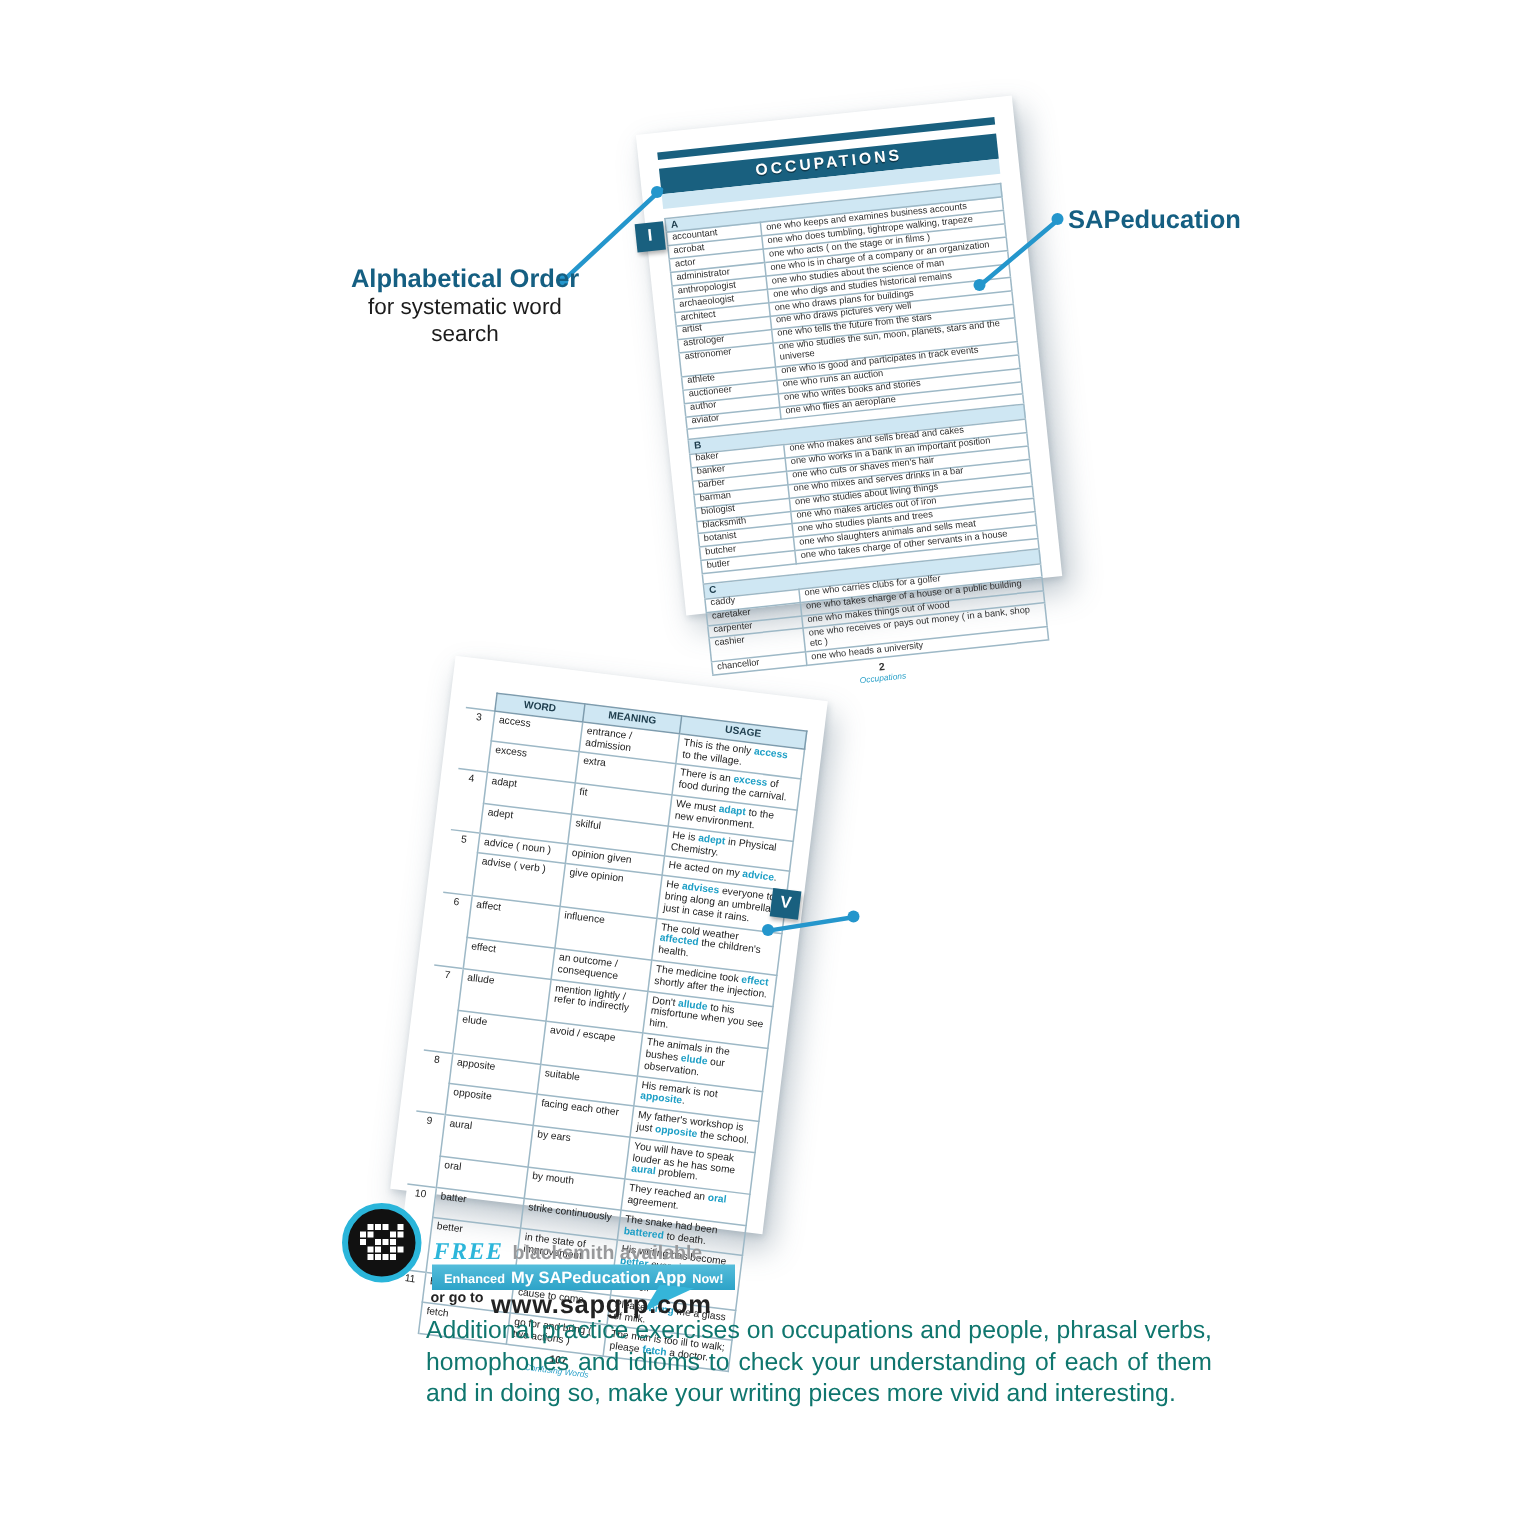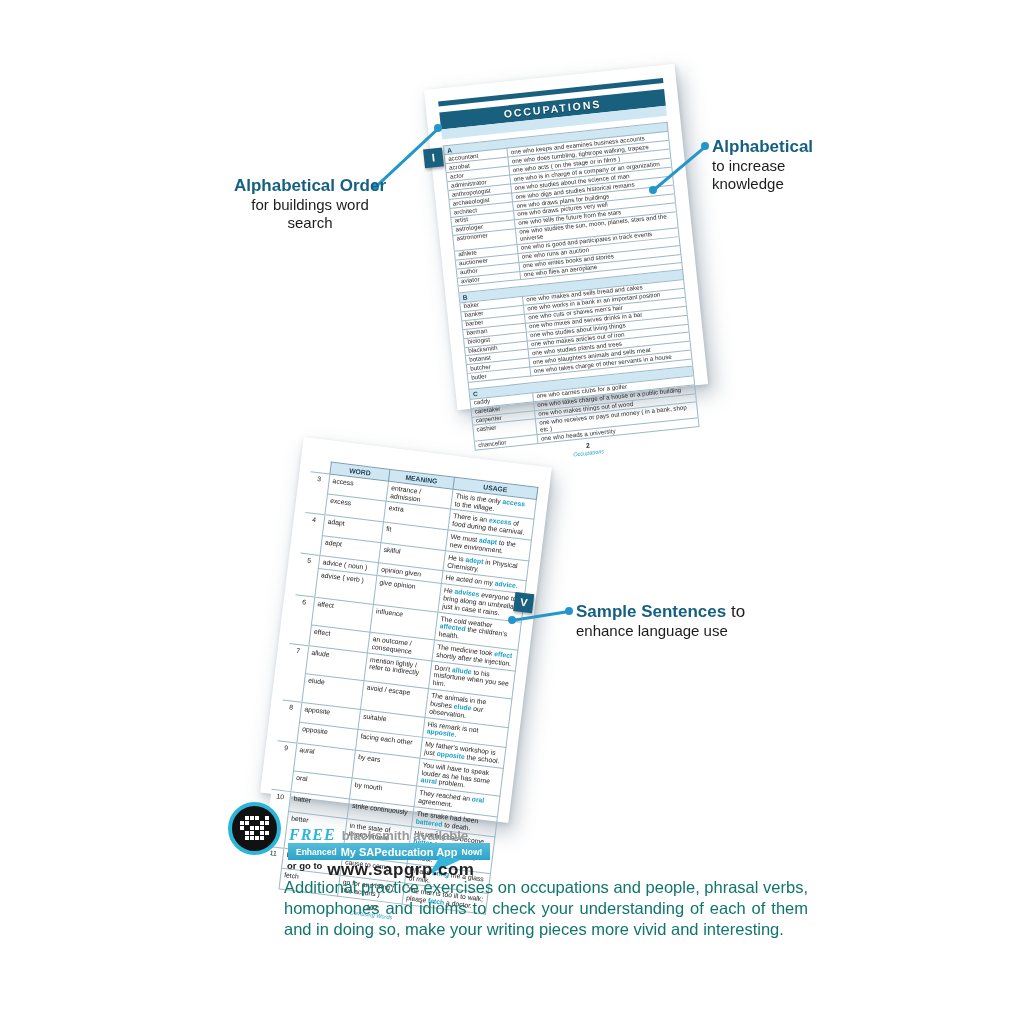--- a/index.html
+++ b/index.html
@@ -352,32 +352,27 @@
   <div class="lead line-def"></div>
   <div class="dot" style="left:649px;top:186px;"></div>
   <div class="dot" style="left:701px;top:142px;"></div>
 
   <div class="lead line-samp"></div>
   <div class="dot" style="left:508px;top:616px;"></div>
   <div class="dot" style="left:565px;top:607px;"></div>
 
   <div class="ann ann-alpha">
     <div class="ann-title">Alphabetical Order</div>
-    <div class="ann-desc">for buildings word search</div>
+    <div class="ann-desc">for systematic word search</div>
   </div>
 
   <div class="ann ann-def">
-    <div class="ann-title">Alphabetical</div>
-    <div class="ann-desc">to increase knowledge</div>
-  </div>
-
-  <div class="ann ann-samp">
-    <div class="ann-title"><span>Sample Sentences</span><span class="suffix"> to</span></div>
-    <div class="ann-desc">enhance language use</div>
-  </div>
+    <div class="ann-title">SAPeducation</div>
+  </div>
+
 
   <svg class="logo" width="57" height="57" viewBox="0 0 57 57">
     <circle cx="28.5" cy="28.5" r="24.5" fill="#111111" stroke="#2ab5da" stroke-width="4"></circle>
     <g fill="#ffffff">
       <rect x="19" y="16" width="4" height="4"></rect>
         <rect x="24" y="16" width="4" height="4"></rect>
         <rect x="29" y="16" width="4" height="4"></rect>
         <rect x="39" y="16" width="4" height="4"></rect>
       <rect x="14" y="21" width="4" height="4"></rect>
         <rect x="19" y="21" width="4" height="4"></rect>

